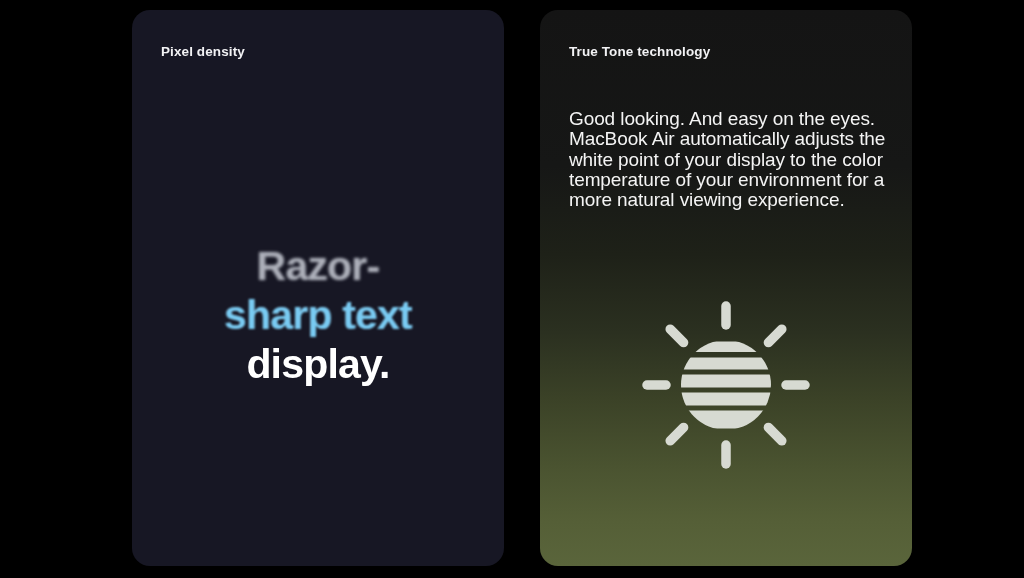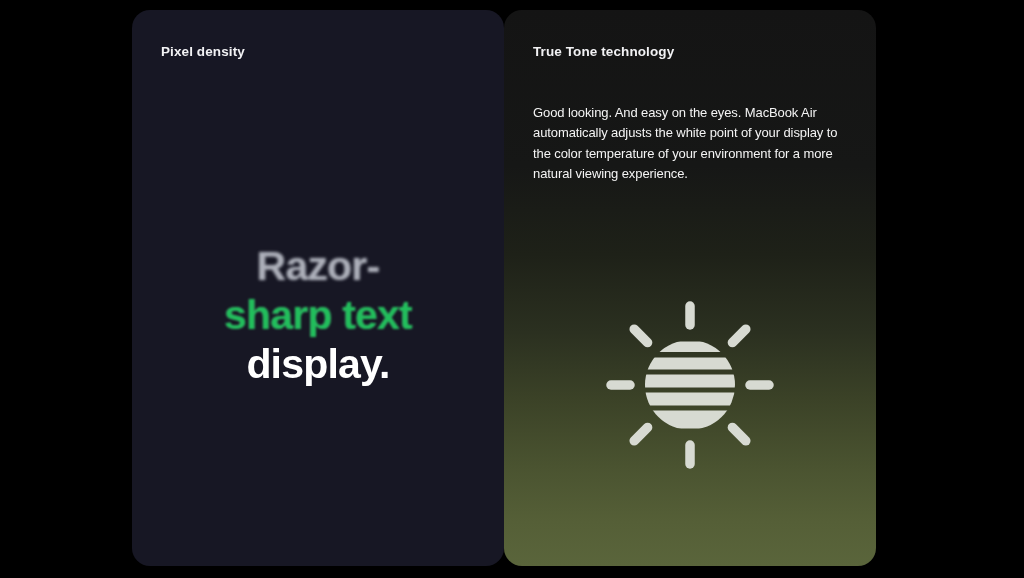--- a/index.html
+++ b/index.html
@@ -32,21 +32,21 @@
     overflow: hidden;
     box-sizing: border-box;
   }
 
   .card-pixel-density {
     left: 132px;
     background: #171724;
   }
 
   .card-true-tone {
-    left: 504px;
+    left: 540px;
     background:
       linear-gradient(to bottom,
         #141414 0%,
         #161716 28%,
         #1e2118 44%,
         #2b3020 58%,
         #3b4227 70%,
         #4a5330 82%,
         #555f37 92%,
         #5a653b 100%);
@@ -63,21 +63,21 @@
     color: #f2f2f4;
     white-space: nowrap;
   }
 
   
   .card-body-copy {
     position: absolute;
     left: 29px;
     top: 80px;
     width: 320px;
-    font-size: 13px;
+    font-size: 19px;
     line-height: 20.3px;
     font-weight: 400;
     color: #f4f4f4;
     letter-spacing: -0.1px;
   }
 
   
   .headline-block {
     position: absolute;
     left: 0;
@@ -93,21 +93,21 @@
     display: block;
     white-space: nowrap;
   }
   .headline-line.blur-heavy {
     color: #b9bcc6;
     filter: blur(1.45px);
     opacity: 0.93;
     text-shadow: 0 0 1.2px rgba(190,195,205,0.55);
   }
   .headline-line.blur-medium {
-    color: #22c55e;
+    color: #7dd3fc;
     filter: blur(0.85px);
     opacity: 0.96;
     text-shadow: 0 0 0.7px rgba(215,218,226,0.5);
   }
   .headline-line.blur-none {
     color: #ffffff;
     filter: none;
   }
 
   

